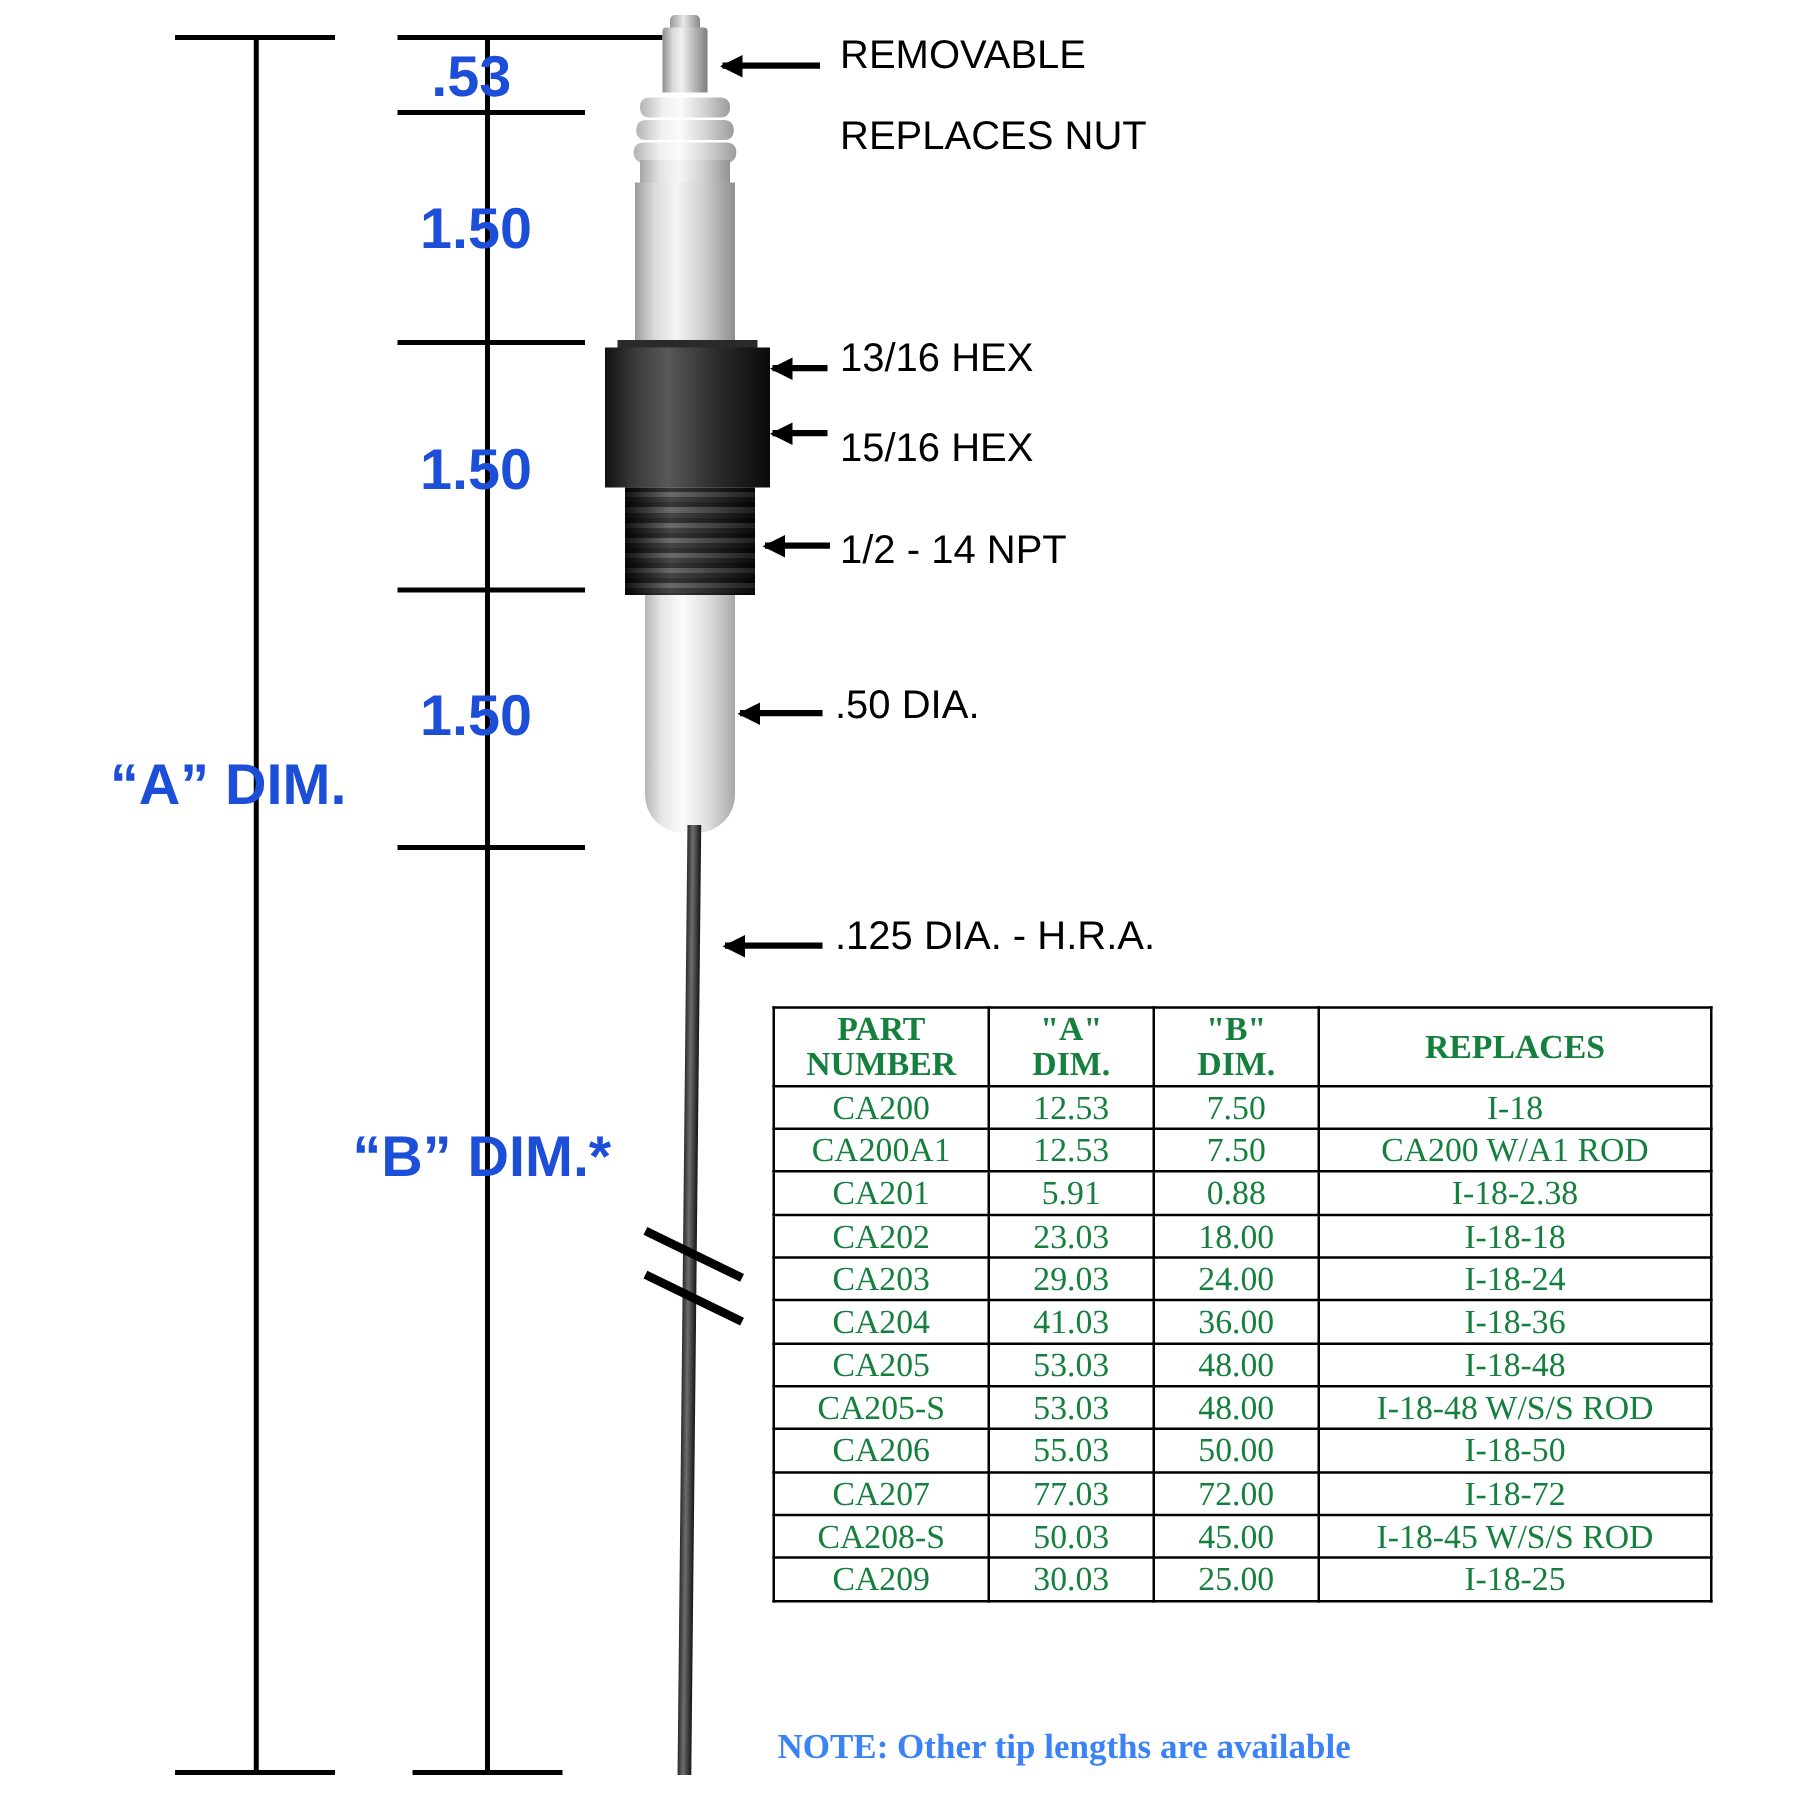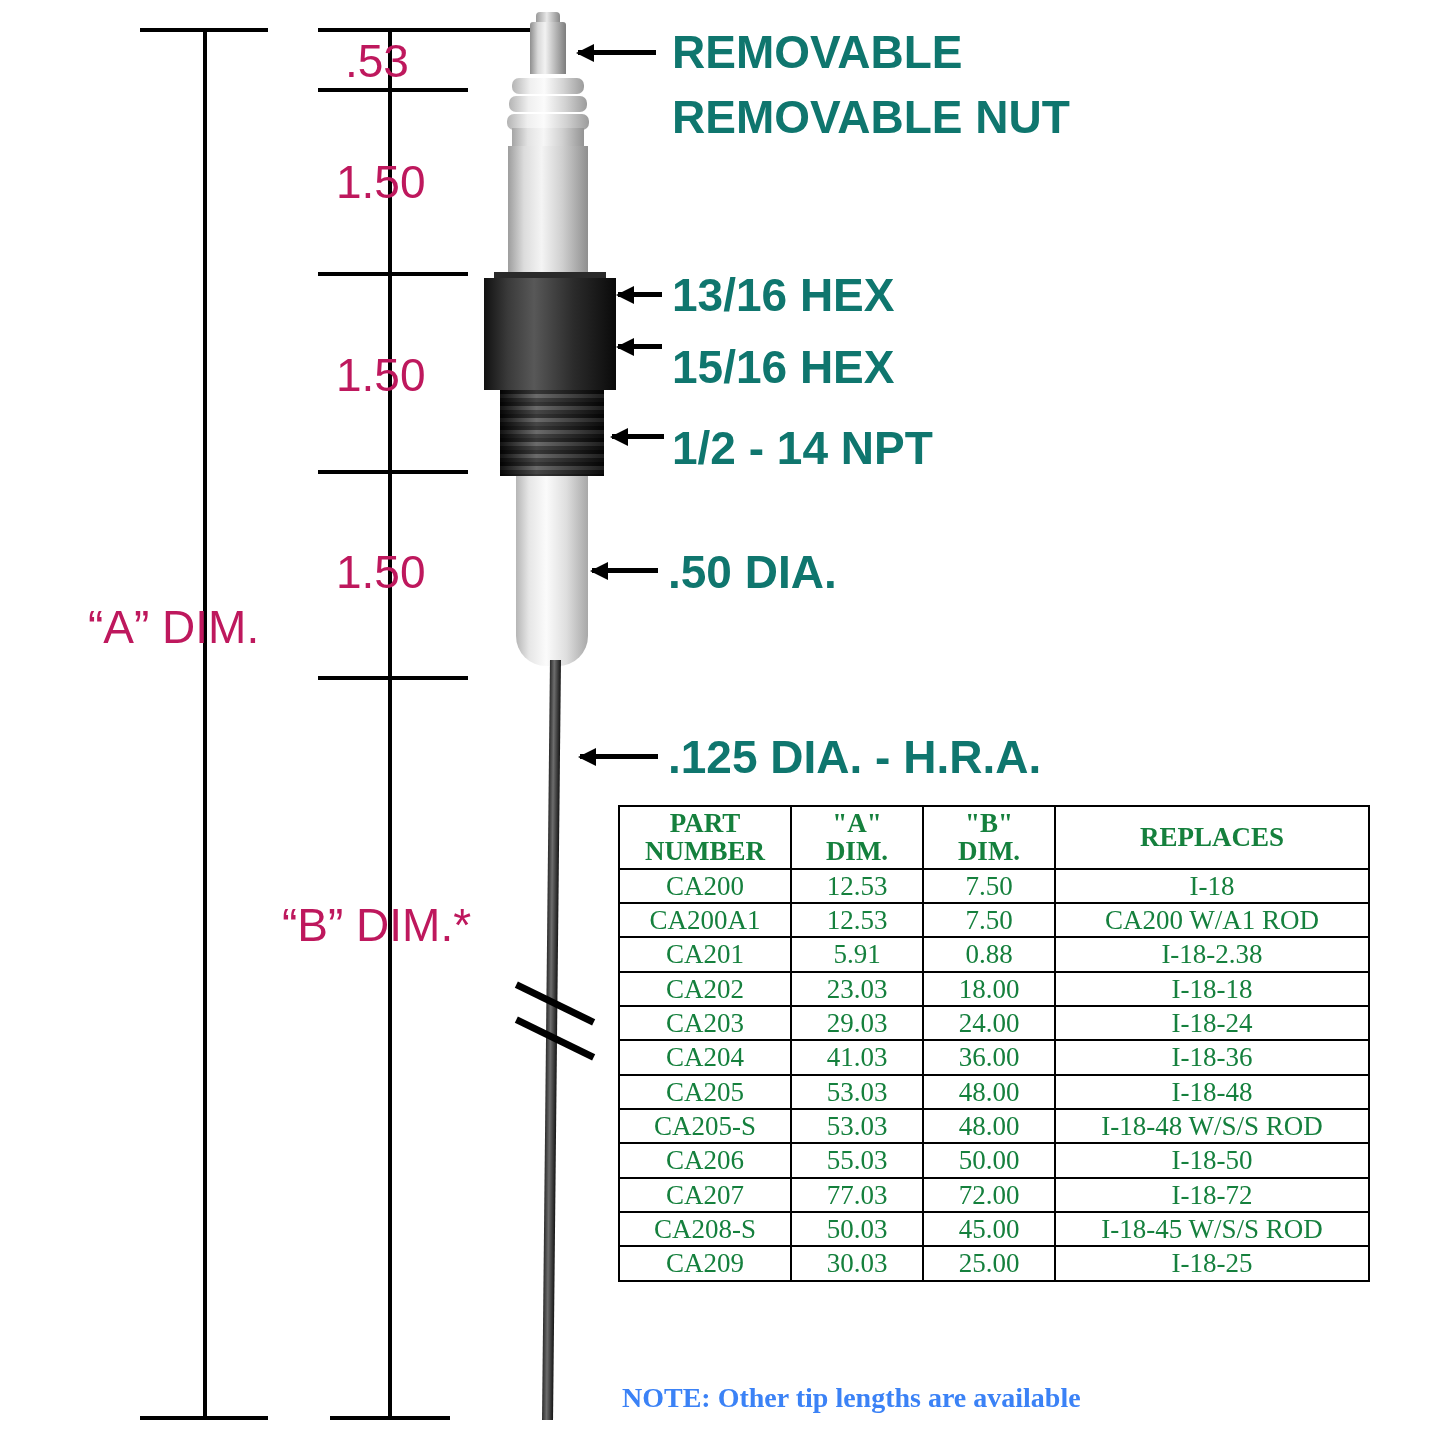--- a/index.html
+++ b/index.html
@@ -10,39 +10,39 @@
     color:#000;
     position:relative;
     overflow:hidden;
   }
   .diagram{position:absolute;left:0;top:0;width:1445px;height:1445px;}
 
   
   .dim-label{
     position:absolute;
     font-family:"Liberation Sans", sans-serif;
-    font-weight:normal;
-    color:#be185d;
+    font-weight:bold;
+    color:#1d4ed8;
     white-space:nowrap;
   }
   .dim-053{left:345px;top:34px;font-size:46px;}
   .dim-150a{left:336px;top:155px;font-size:46px;}
   .dim-150b{left:336px;top:348px;font-size:46px;}
   .dim-150c{left:336px;top:545px;font-size:46px;}
   .dim-a{left:88px;top:600px;font-size:46px;}
   .dim-b{left:282px;top:898px;font-size:46px;}
 
   
   .callout{
     position:absolute;
     font-family:"Liberation Sans", sans-serif;
-    font-weight:bold;
-    font-size:46px;
+    font-weight:normal;
+    font-size:32px;
     white-space:nowrap;
-    color:#0f766e;
+    color:#000000;
   }
   .co-nut1{left:672px;top:25px;}
   .co-nut2{left:672px;top:90px;}
   .co-hex13{left:672px;top:268px;text-align:right;}
   .co-hex15{left:672px;top:320px;margin-top:20px;}
   .co-npt{left:672px;top:410px;margin-top:11px;}
   .co-dia50{left:668px;top:545px;}
   .co-dia125{left:668px;top:730px;}
 
   
@@ -192,21 +192,21 @@
   <div class="dim-label dim-b">“B” DIM.*</div>
 
   <div class="arrow" style="left:578px;top:50px;width:78px;"></div>
   <div class="arrow" style="left:618px;top:292px;width:44px;"></div>
   <div class="arrow" style="left:618px;top:344px;width:44px;"></div>
   <div class="arrow" style="left:612px;top:434px;width:52px;"></div>
   <div class="arrow" style="left:592px;top:568px;width:66px;"></div>
   <div class="arrow" style="left:580px;top:754px;width:78px;"></div>
 
   <div class="callout co-nut1">REMOVABLE</div>
-  <div class="callout co-nut2">REMOVABLE NUT</div>
+  <div class="callout co-nut2">REPLACES NUT</div>
   <div class="callout co-hex13">13/16 HEX</div>
   <div class="callout co-hex15">15/16 HEX</div>
   <div class="callout co-npt">1/2 - 14 NPT</div>
   <div class="callout co-dia50">.50 DIA.</div>
   <div class="callout co-dia125">.125 DIA. - H.R.A.</div>
 
   <table class="spec-table">
     <thead>
       <tr>
         <th class="col-part">

